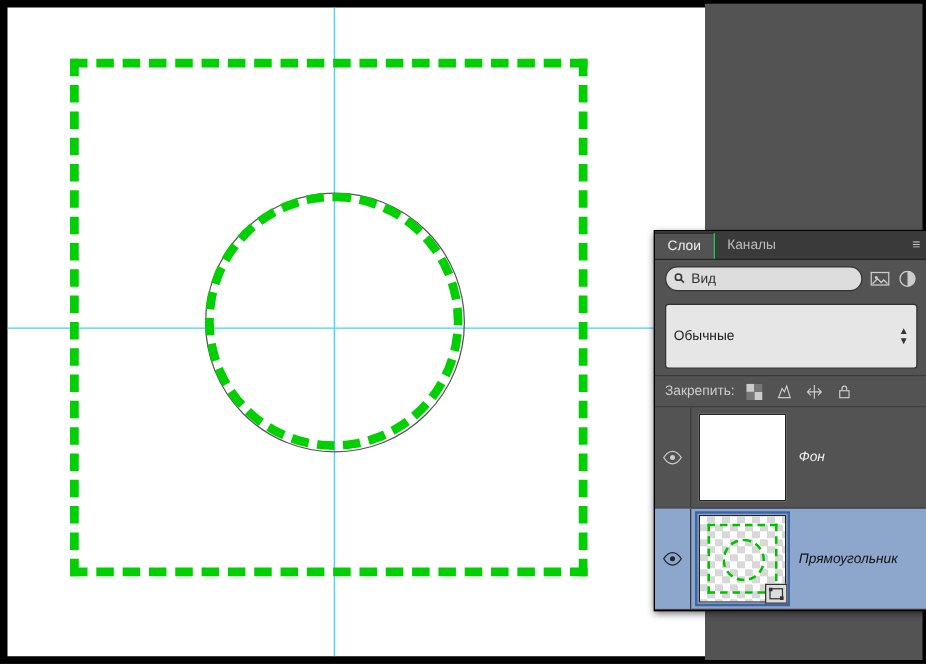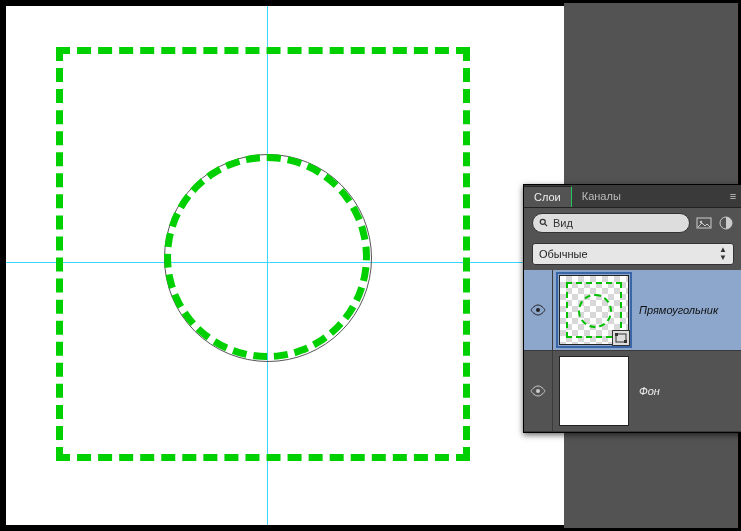--- a/index.html
+++ b/index.html
@@ -15,21 +15,21 @@
   .panel{position:absolute;left:520px;top:181px;width:218px;background:#535353;border:1px solid #000;box-shadow:0 2px 6px rgba(0,0,0,.6)}
   .tabs{display:flex;align-items:center;height:22px;background:#3a3a3a;border-bottom:1px solid #222}
   .tab{padding:4px 10px;color:#bbb;font-size:11px;cursor:pointer}
   .tab.active{background:#535353;color:#eee;border-top:1px solid #222;border-right:1px solid #22c55e}
   .tab-spacer{flex:1}
   .panel-menu{width:18px;text-align:center;color:#ccc;font-size:11px}
   .panel-row{display:flex;align-items:center;padding:5px 8px;gap:6px}
   .search{display:flex;align-items:center;background:#ddd;border:1px solid #333;border-radius:10px;height:18px;flex:1;padding:0 6px;color:#333}
   .search svg{width:10px;height:10px;margin-right:4px}
   .ic{width:16px;height:16px;display:inline-flex;align-items:center;justify-content:center;color:#ccc}
-  .select{flex:1;height:20px;background:#e6e6e6;border:1px solid #333;border-radius:3px;display:flex;align-items:center;padding:0 6px;color:#222;justify-content:space-between}
+  .select{flex:1;height:20px;background:#e6e6e6;border:1px solid #333;border-radius:3px;display:flex;align-items:center;padding:15px 6px;color:#222;justify-content:space-between}
   .select .arrows{font-size:8px;line-height:8px;color:#333;display:flex;flex-direction:column}
   .lockrow{padding:4px 8px;color:#ccc;display:flex;align-items:center;gap:8px;font-size:11px;border-top:1px solid #3a3a3a;border-bottom:1px solid #3a3a3a}
   .lockrow .ic svg{width:13px;height:13px}
   .layers{background:#535353}
   .layer{display:flex;align-items:center;height:80px;border-bottom:1px solid #3a3a3a}
   .layer.selected{background:#8ca6cc}
   .vis{width:28px;height:100%;display:flex;align-items:center;justify-content:center;border-right:1px solid #3a3a3a;color:#222;background:#535353}
   .layer.selected .vis{background:#8ca6cc}
   .thumb{width:68px;height:68px;margin:0 6px;background:#fff;border:1px solid #222;position:relative}
   .thumb .checker{position:absolute;inset:0;background:
@@ -89,22 +89,60 @@
     <div class="panel-row">
       <div class="select">
         <span>Обычные</span>
         <span class="arrows">
             <span>▲</span>
             <span>▼</span>
           </span>
       </div>
     </div>
 
+    <div class="lockrow">
+      <span>Закрепить:</span>
+      <span class="ic">
+          <svg viewBox="0 0 14 14">
+            <rect x="0" y="0" width="7" height="7" fill="#ccc"></rect>
+            <rect x="7" y="7" width="7" height="7" fill="#ccc"></rect>
+            <rect x="7" y="0" width="7" height="7" fill="#777"></rect>
+            <rect x="0" y="7" width="7" height="7" fill="#777"></rect>
+          </svg>
+        </span>
+      <span class="ic">
+          <svg viewBox="0 0 14 14">
+            <path d="M2 12l3-8 2 3 2-5 3 10z" fill="none" stroke="#ccc"></path>
+          </svg>
+        </span>
+      <span class="ic">
+          <svg viewBox="0 0 14 14">
+            <path d="M7 1v12M1 7h12M4 4l-3 3 3 3M10 4l3 3-3 3" fill="none" stroke="#ccc"></path>
+          </svg>
+        </span>
+      <span class="ic">
+          <svg viewBox="0 0 14 14">
+            <rect x="3" y="6" width="8" height="6" fill="none" stroke="#ccc"></rect>
+            <path d="M5 6V4a2 2 0 014 0v2" fill="none" stroke="#ccc"></path>
+          </svg>
+        </span>
+    </div>
 
     <div class="layers">
+
+      <div class="layer">
+        <div class="vis">
+          <svg width="16" height="12" viewBox="0 0 16 12">
+              <path d="M8 1C4 1 1 6 1 6s3 5 7 5 7-5 7-5-3-5-7-5z" fill="none" stroke="#ccc"></path>
+              <circle cx="8" cy="6" r="2" fill="#ccc"></circle>
+            </svg>
+        </div>
+        <div class="thumb"></div>
+        <div class="layer-name">Фон</div>
+      </div>
 
       <div class="layer selected">
         <div class="vis">
           <svg width="16" height="12" viewBox="0 0 16 12">
               <path d="M8 1C4 1 1 6 1 6s3 5 7 5 7-5 7-5-3-5-7-5z" fill="none" stroke="#222"></path>
               <circle cx="8" cy="6" r="2" fill="#222"></circle>
             </svg>
         </div>
         <div class="thumb thumb-border-sel">
           <div class="checker"></div>
@@ -114,26 +152,15 @@
             <svg width="12" height="10" viewBox="0 0 12 10">
                 <rect x="1" y="1" width="10" height="8" fill="none" stroke="#333"></rect>
                 <rect x="0" y="0" width="3" height="3" fill="#333"></rect>
                 <rect x="9" y="7" width="3" height="3" fill="#333"></rect>
               </svg>
           </div>
         </div>
         <div class="layer-name">Прямоугольник</div>
       </div>
 
-      <div class="layer">
-        <div class="vis">
-          <svg width="16" height="12" viewBox="0 0 16 12">
-              <path d="M8 1C4 1 1 6 1 6s3 5 7 5 7-5 7-5-3-5-7-5z" fill="none" stroke="#ccc"></path>
-              <circle cx="8" cy="6" r="2" fill="#ccc"></circle>
-            </svg>
-        </div>
-        <div class="thumb"></div>
-        <div class="layer-name">Фон</div>
-      </div>
-
     </div>
   </div>
 </div>
 
 </body></html>

